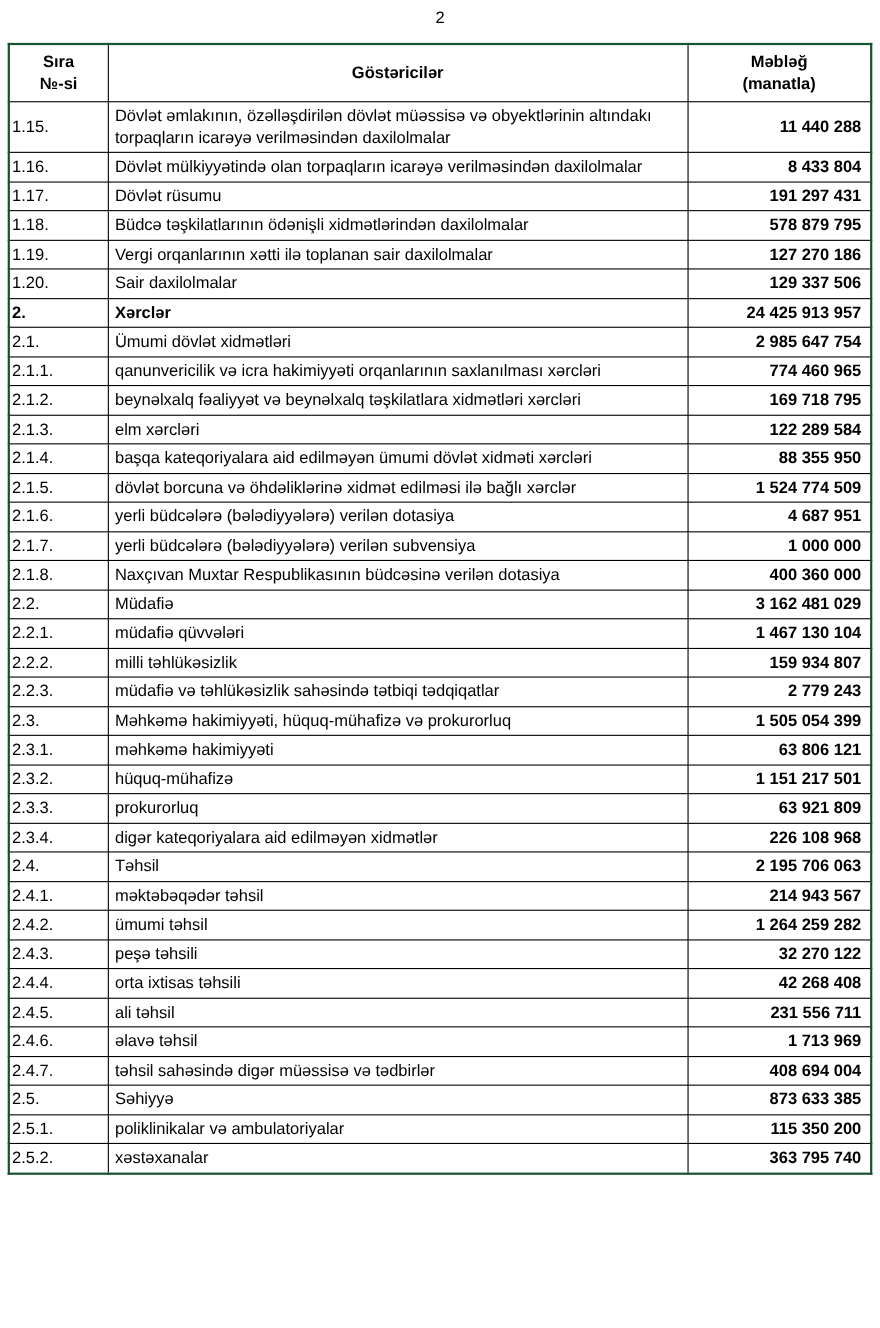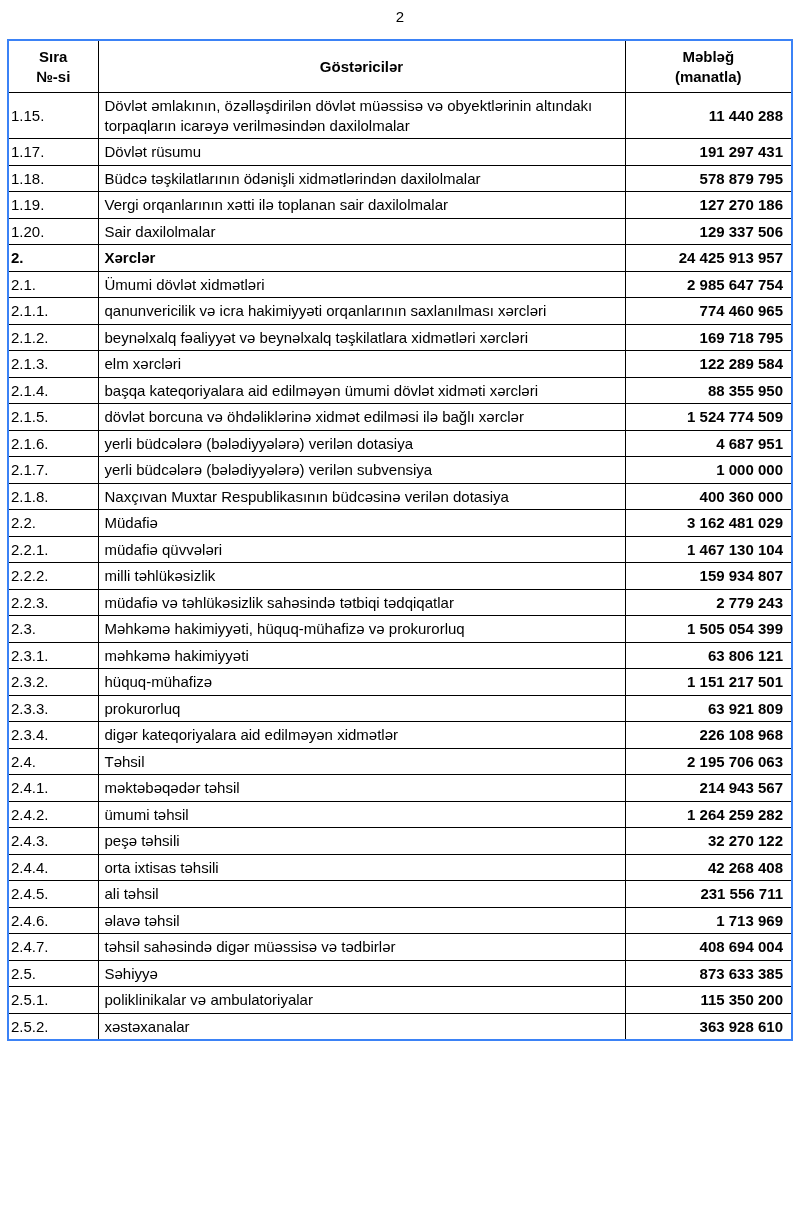--- a/index.html
+++ b/index.html
@@ -14,21 +14,21 @@
   .page-number {
     text-align: center;
     padding-top: 8px;
     font-size: 15px;
   }
   table.budget {
     border-collapse: collapse;
     width: 784px;
     margin: 14px auto 0 auto;
     table-layout: fixed;
-    border: 2px solid #3b82f6;
+    border: 2px solid #14532d;
   }
   table.budget th,
   table.budget td {
     border: 1px solid #000;
     vertical-align: middle;
     line-height: 1.3;
   }
   col.c-no     { width: 90px; }
   col.c-label  { width: 527px; }
   col.c-amount { width: 167px; }
@@ -74,20 +74,25 @@
 (manatla)</th>
     </tr>
   </thead>
   <tbody>
       <tr>
     <td class="no">1.15.</td>
     <td class="label">Dövlət əmlakının, özəlləşdirilən dövlət müəssisə və obyektlərinin altındakı torpaqların icarəyə verilməsindən daxilolmalar</td>
     <td class="amount">11 440 288</td>
   </tr>
       <tr>
+    <td class="no">1.16.</td>
+    <td class="label">Dövlət mülkiyyətində olan torpaqların icarəyə verilməsindən daxilolmalar</td>
+    <td class="amount">8 433 804</td>
+  </tr>
+      <tr>
     <td class="no">1.17.</td>
     <td class="label">Dövlət rüsumu</td>
     <td class="amount">191 297 431</td>
   </tr>
       <tr>
     <td class="no">1.18.</td>
     <td class="label">Büdcə təşkilatlarının ödənişli xidmətlərindən daxilolmalar</td>
     <td class="amount">578 879 795</td>
   </tr>
       <tr>
@@ -241,16 +246,16 @@
     <td class="amount">873 633 385</td>
   </tr>
       <tr>
     <td class="no">2.5.1.</td>
     <td class="label">poliklinikalar və ambulatoriyalar</td>
     <td class="amount">115 350 200</td>
   </tr>
       <tr>
     <td class="no">2.5.2.</td>
     <td class="label">xəstəxanalar</td>
-    <td class="amount">363 928 610</td>
+    <td class="amount">363 795 740</td>
   </tr>
     </tbody>
 </table>
 
 </body></html>

